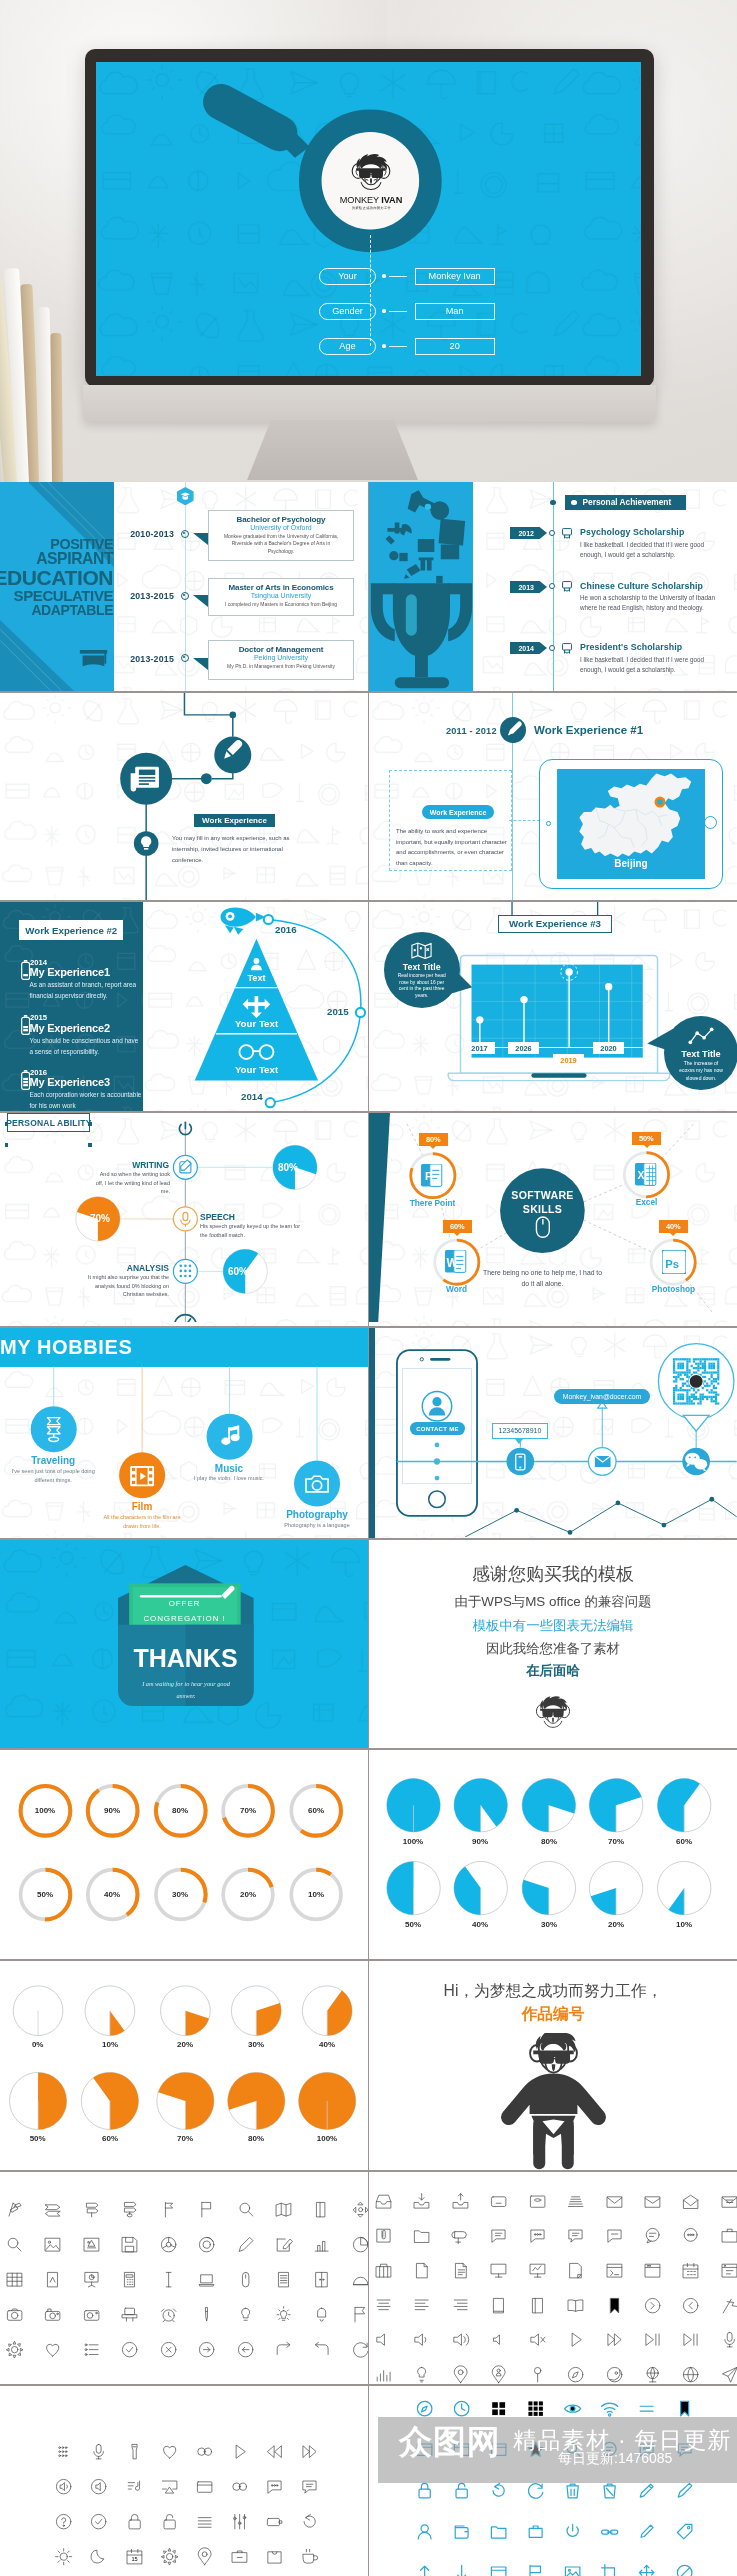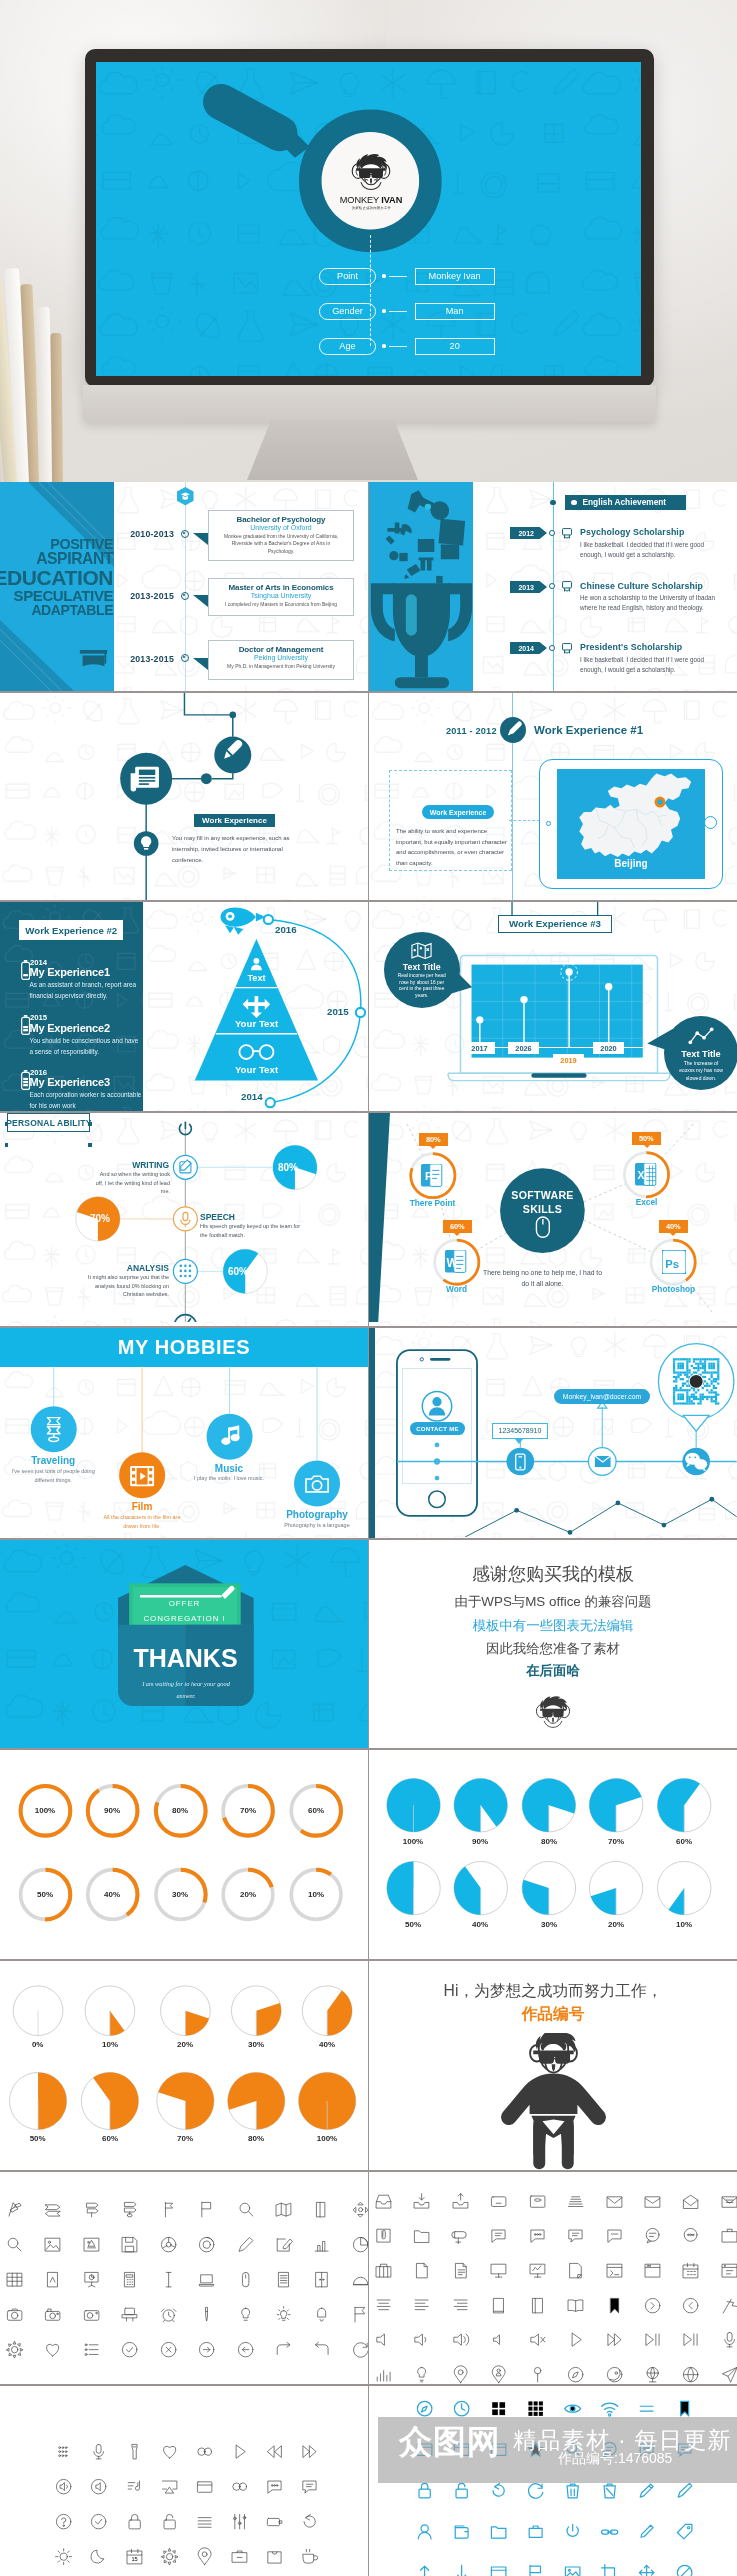--- a/index.html
+++ b/index.html
@@ -248,21 +248,21 @@
             <path fill="#2b2b2b" d="M20 40 L84 40 L84 45 L78 45 L78 56 C78 59 75 61 72 61 L58 61 C55 61 53 59 53 56 L53 50 L51 50 L51 56 C51 59 49 61 46 61 L32 61 C29 61 26 59 26 56 L26 45 L20 45 Z"></path>
 
             <path fill="#2b2b2b" d="M50 62 L54 62 L54 70 L52 76 L50 70 Z"></path>
             <path fill="none" stroke="#2b2b2b" stroke-width="2" d="M40 64 L46 66 M64 64 L58 66"></path>
           </svg>
           <div class="logo-name">MONKEY <b>IVAN</b></div>
           <div class="logo-sub">为梦想之成功而努力工作</div>
         </div>
         <div class="stem"></div>
         <div class="fieldrow" style="left:223px;top:206px;">
-          <div class="pill">Point</div>
+          <div class="pill">Your</div>
           <div class="dot"></div>
           <div class="lead"></div>
           <div class="vbox">Monkey Ivan</div>
         </div>
         <div class="fieldrow" style="left:223px;top:241px;">
           <div class="pill">Gender</div>
           <div class="dot"></div>
           <div class="lead"></div>
           <div class="vbox">Man</div>
         </div>
@@ -374,21 +374,21 @@
             <path d="M33 77 h9 v9 h-9 Z"></path>
             <path d="M56 84 h5 v12 h-5 Z M63 84 h5 v12 h-5 Z M54 82 h16 v3 h-16 Z"></path>
             <path d="M41 95 l10-6 l5 7 l-10 6 Z M40 100 l4 4 l-6 1 Z"></path>
             <path d="M73 102 h7 v8 h-7 Z"></path>
           </g>
         </svg>
       </div>
       <div class="vline" style="left:184px;top:0;height:209px;background:#5fc4e4;"></div>
       <div id="achrows">
             <div style="position:absolute;left:196px;top:13px;width:121px;height:14.7px;background:#17647d;display:flex;align-items:center;color:#fff;font-size:8.3px;font-weight:bold;padding-left:17.5px;">
-              <span>English Achievement</span>
+              <span>Personal Achievement</span>
             </div>
             <div style="position:absolute;left:202px;top:17.5px;width:5.5px;height:5.5px;border-radius:50%;background:#fff;"></div>
             <div style="position:absolute;left:181px;top:17.5px;width:5.5px;height:5.5px;border-radius:50%;background:#17647d;"></div>
             <div>
               <div style="position:absolute;left:141px;top:45px;width:37px;height:12px;background:#17647d;color:#fff;font-size:7px;font-weight:bold;display:flex;align-items:center;justify-content:center;padding-right:4.6px;clip-path:polygon(0 0,80% 0,100% 50%,80% 100%,0 100%);">2012</div>
               <div style="position:absolute;left:180px;top:48px;width:6.4px;height:6.4px;border-radius:50%;background:#fff;border:1.1px solid #17647d;box-sizing:border-box;"></div>
               <svg width="10" height="11" viewBox="0 0 11 12" style="position:absolute;left:193px;top:46px;">
                 <rect x="0.6" y="0.6" width="9.8" height="7" rx="0.8" fill="none" stroke="#17647d" stroke-width="1.1"></rect>
                 <path d="M2.8 7.6 L2.8 11.2 L4.1 10.1 L5.5 11.2 L6.9 10.1 L8.2 11.2 L8.2 7.6" fill="none" stroke="#17647d" stroke-width="1.1"></path>
               </svg>
@@ -802,21 +802,21 @@
             <div style="position:absolute;left:111px;top:155px;width:125px;text-align:center;font-size:6.8px;color:#44505c;line-height:1.6;">There being no one to help me, I had to do it all alone.</div>
           </div>
     </div>
   </div>
 
   <div class="srow">
     <div class="slide l">
       <svg class="fill" viewBox="0 0 399 228" width="368" height="210">
             <rect width="100%" height="100%" fill="url(#doodle-white)"></rect>
           </svg>
-      <div style="position:absolute;left:0;top:0;width:368px;height:39px;background:#12b5e5;display:flex;align-items:center;justify-content:center;">
+      <div style="position:absolute;left:0;top:0;width:368px;height:39px;background:#12b5e5;display:flex;align-items:center;justify-content:flex-start;">
         <span style="color:#fff;font-size:20px;font-weight:bold;letter-spacing:0.6px;">MY HOBBIES</span>
       </div>
       <div id="hobbiesbody">
             <svg style="position:absolute;left:0;top:0" width="368" height="209" viewBox="0 0 399 227">
               <line x1="58" y1="42" x2="58" y2="85" stroke="#9fdcf2" stroke-width="1"></line>
               <circle cx="58" cy="110" r="25" fill="#29b6e8"></circle>
               <g transform="translate(38,91)">
                 <g fill="none" stroke="#fff" stroke-width="2" stroke-linejoin="round" transform="translate(20,17) scale(0.76) translate(-20,-21)">
                   <path d="M11 7 h18 l-4.5 5 l4.5 5 h-18 l4.5-5 z"></path>
                   <path d="M29 20 h-18 l4.5 5 l-4.5 5 h18 l-4.5-5 z"></path>
@@ -2113,15 +2113,15 @@
                 <path d="M6 18 L18 6"></path>
               </svg></div>
           </div>
         </div>
   </div>
   </div>
 
   <div style="position:absolute;left:378px;top:2417px;width:359px;height:66px;background:rgba(158,158,158,.62);"></div>
   <div style="position:absolute;left:399px;top:2425px;color:#fff;font-size:33px;font-weight:bold;letter-spacing:0.9px;line-height:1;white-space:nowrap;">众图网</div>
   <div style="position:absolute;left:513px;top:2429px;color:#fff;font-size:23px;letter-spacing:1.3px;line-height:1;white-space:nowrap;">精品素材 · 每日更新</div>
-  <div style="position:absolute;left:558px;top:2451px;color:#fff;font-size:14px;line-height:1;">作品编号:1476085</div>
+  <div style="position:absolute;left:558px;top:2451px;color:#fff;font-size:14px;line-height:1;">每日更新:1476085</div>
 </div>
 
 
 </body></html>

